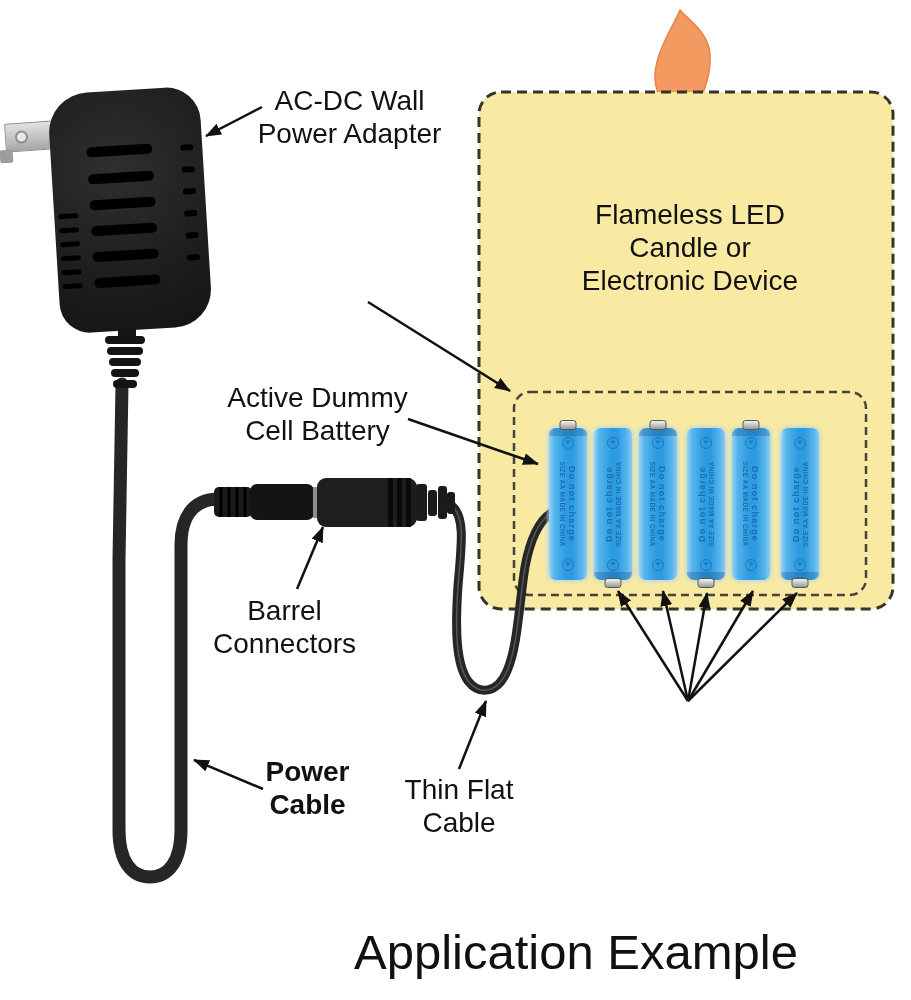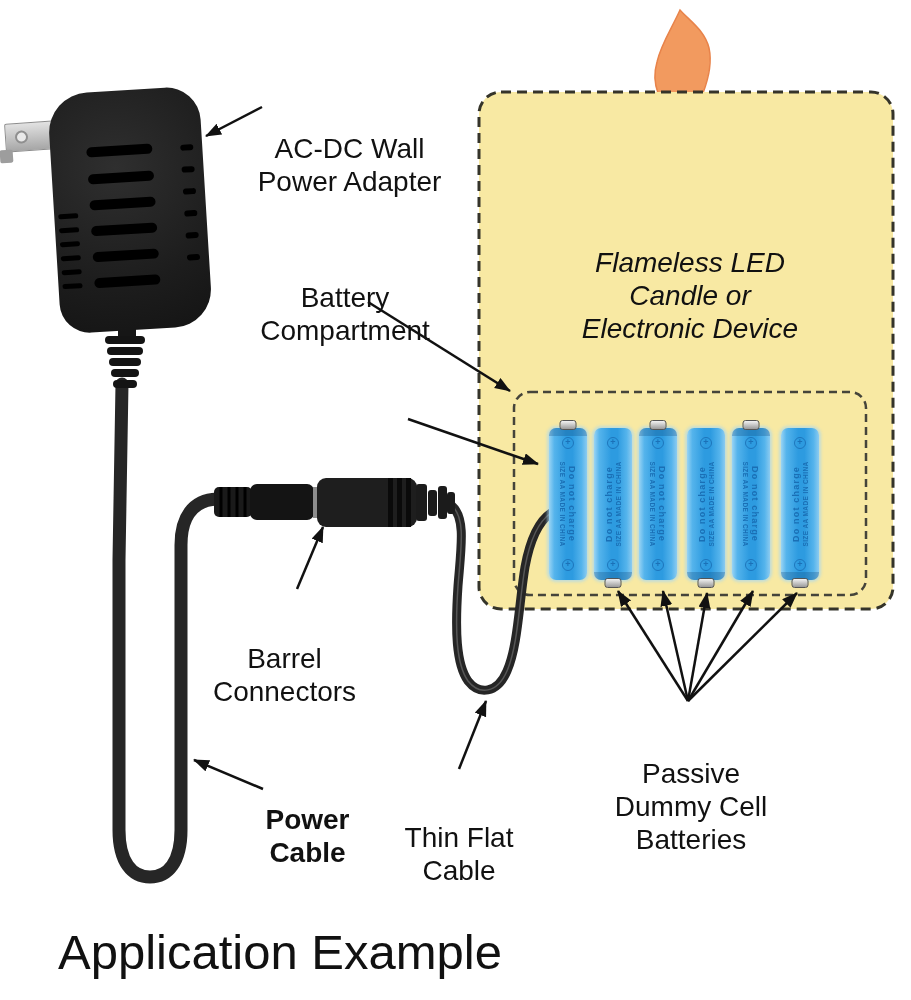--- a/index.html
+++ b/index.html
@@ -2,22 +2,22 @@
 <html style="--device-box-fill: #F8E9A3; --box-border: #35342A; --compartment-border: #45443A; --battery-blue: #2D9BE0; --battery-text: #1A6FB5; --flame-orange: #F29A5F; --flame-edge: #E8834A; --cable-black: #262626; --label-text: #111111;"><head>
 <meta charset="utf-8">
 <style>
   html,body{margin:0;padding:0;background:#fff;}
   .canvas{position:relative;width:911px;height:1000px;background:#fff;overflow:hidden;
           font-family:"Liberation Sans", sans-serif;}
   .layer{position:absolute;left:0;top:0;width:911px;height:1000px;}
 
   
   .lbl{position:absolute;z-index:8;text-align:center;white-space:pre-line;
-       color:var(--label-text,#111);font-size:28px;line-height:33px;margin-top:48px;}
-  .title{position:absolute;z-index:8;left:58px;top:926px;width:740px;text-align:left;
+       color:var(--label-text,#111);font-size:28px;line-height:33px;}
+  .title{position:absolute;z-index:8;left:58px;top:926px;width:740px;text-align:right;
          color:var(--label-text,#111);font-size:49px;line-height:52px;}
 
   
   .adapter{position:absolute;left:0;top:80px;width:230px;height:330px;z-index:4;}
   .prong{position:absolute;left:5px;top:42px;width:48px;height:27px;z-index:1;
          background:linear-gradient(#e2e2e2,#a6a6a6);border:1px solid #8c8c8c;
          border-radius:2px;transform:rotate(-4deg);}
   .prong-hole{position:absolute;left:9px;top:7px;width:9px;height:9px;border-radius:50%;
               background:#e9e9e9;border:2px solid #8f8f8f;}
   .prong2{position:absolute;left:0;top:70px;width:13px;height:13px;background:#9d9d9d;
@@ -116,36 +116,33 @@
         <div class="slot" style="left: 4px; top: 176px; width: 20px; height: 5px;"></div>
         <div class="slot" style="left: 4px; top: 190px; width: 20px; height: 5px;"></div>
       </div>
     <div class="rib" style="left:105px;top:256px;width:40px;height:8px;"></div>
     <div class="rib" style="left:107px;top:267px;width:36px;height:8px;"></div>
     <div class="rib" style="left:109px;top:278px;width:32px;height:8px;"></div>
     <div class="rib" style="left:111px;top:289px;width:28px;height:8px;"></div>
     <div class="rib" style="left:113px;top:300px;width:24px;height:8px;"></div>
   </div>
 
-  <div class="lbl" style="left:555px;top:198px;width:270px;font-style:italic;">Flameless LED
+  <div class="lbl" style="left:555px;top:198px;width:270px;">Flameless LED
 Candle or
 Electronic Device</div>
   <div class="lbl" style="left:242px;top:84px;width:215px;">AC-DC Wall
 Power Adapter</div>
-  <div class="lbl" style="left:235px;top:233px;width:220px;">Battery
-Compartment</div>
+  <div class="lbl" style="left:205px;top:381px;width:225px;">Active Dummy
+Cell Battery</div>
   <div class="lbl" style="left:172px;top:594px;width:225px;">Barrel
 Connectors</div>
   <div class="lbl" style="left:240px;top:755px;width:135px;font-weight:bold;">Power
 Cable</div>
   <div class="lbl" style="left:390px;top:773px;width:138px;">Thin Flat
 Cable</div>
-  <div class="lbl" style="left:580px;top:709px;width:222px;">Passive
-Dummy Cell
-Batteries</div>
   <div class="title">Application Example</div>
 
   <svg class="layer" style="z-index:7">
     <defs>
       <marker id="ah" markerUnits="userSpaceOnUse" markerWidth="20" markerHeight="16" refX="15" refY="6" orient="auto">
         <polygon points="0,0 16,6 0,12" fill="#111"></polygon>
       </marker>
     </defs>
     <g stroke="#111" stroke-width="2.5" fill="none">
       <line x1="262" y1="107" x2="206" y2="136" marker-end="url(#ah)"></line>

